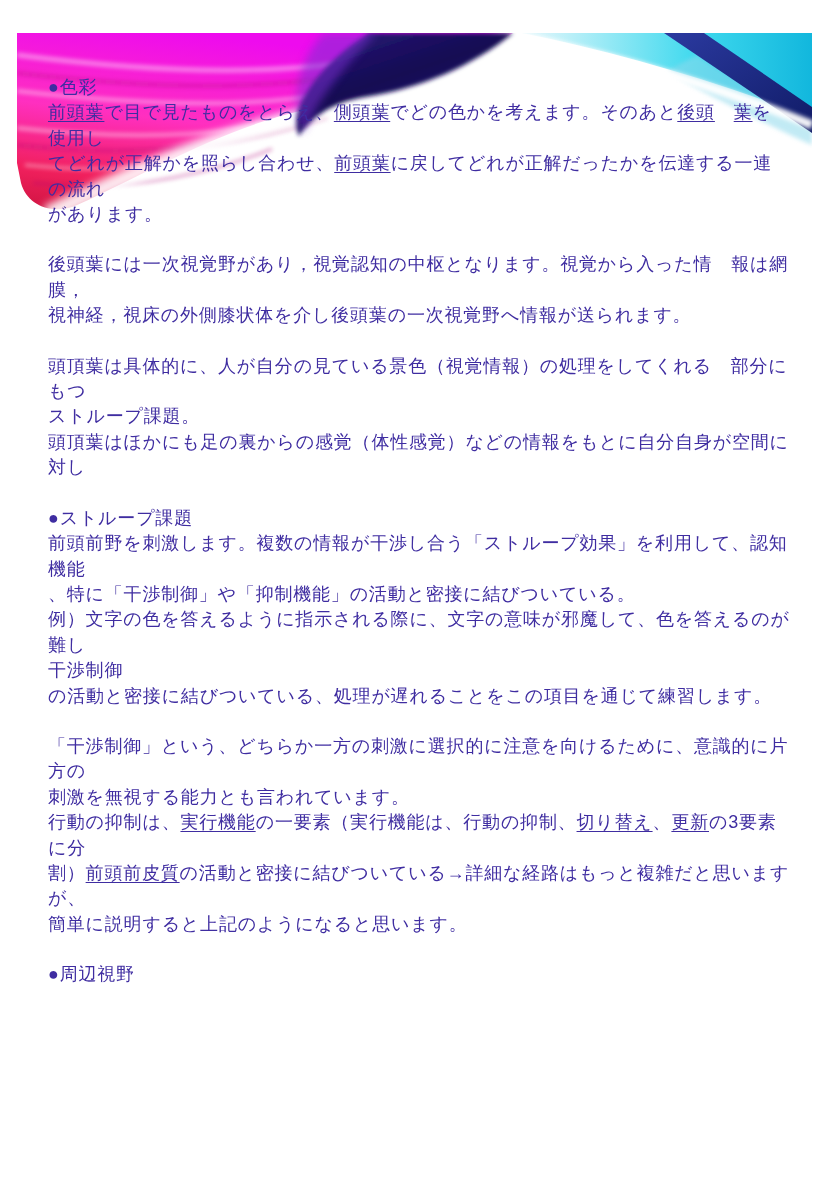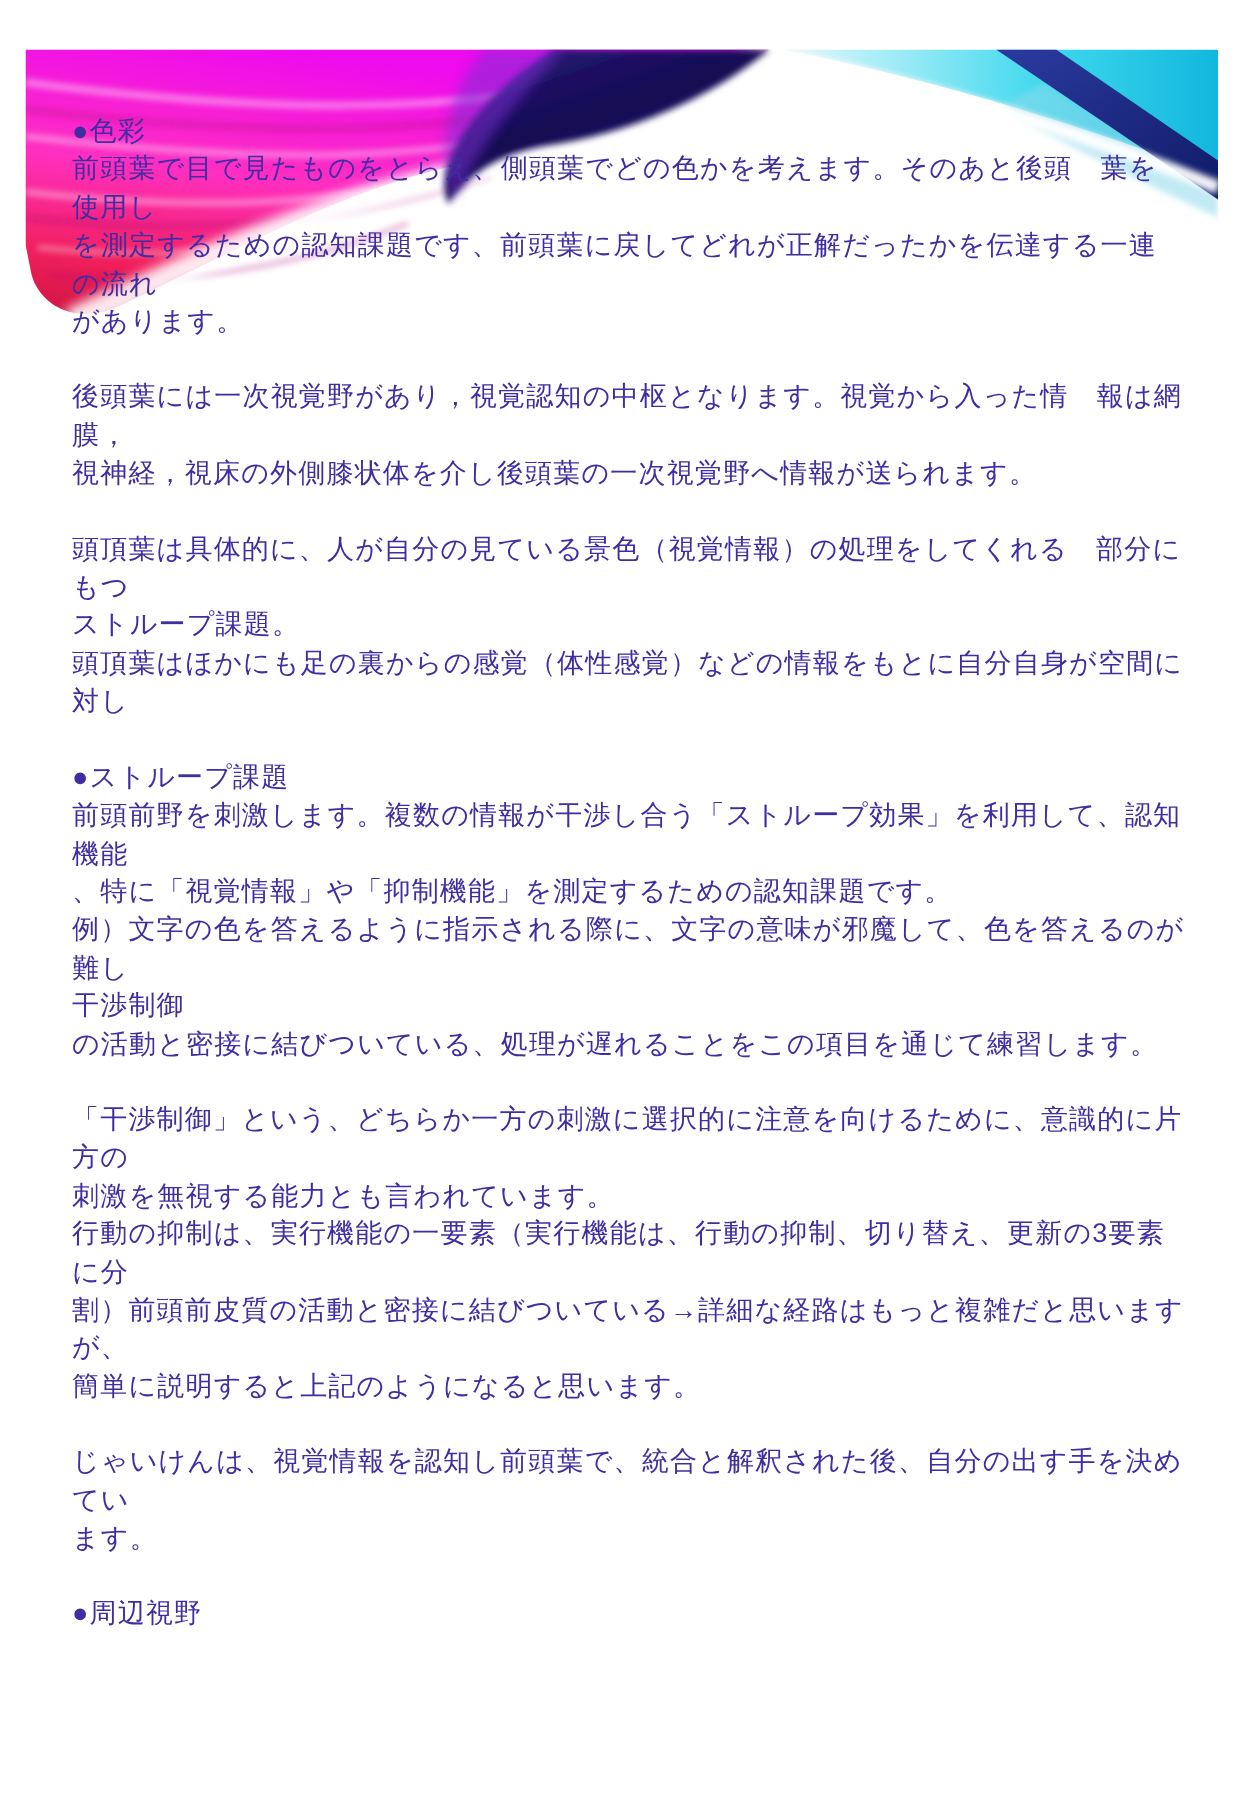--- a/index.html
+++ b/index.html
@@ -12,21 +12,21 @@
     position:absolute;left:17px;top:33px;width:795px;height:185px;
     pointer-events:none;
   }
   .doc{
     position:absolute;left:48px;top:75px;width:742px;
     color:#3f2da1;font-size:18px;line-height:25.4px;letter-spacing:0.8px;
     z-index:2;
   }
   .blk{margin:0 0 25px 0;}
   .blk:last-child{margin-bottom:0;}
-  .u{text-underline-offset:3px;text-decoration-thickness:1px;}
+  .u{text-decoration:underline;text-underline-offset:3px;text-decoration-thickness:1px;}
 </style>
 </head>
 <body>
 
 <div class="page">
 
   <svg class="artwork" viewBox="0 0 795 185" preserveAspectRatio="none" aria-hidden="true">
     <defs>
       <linearGradient id="pinkGrad" x1="0.35" y1="0" x2="0" y2="1">
         <stop offset="0" stop-color="#ee0bee"></stop>
@@ -77,22 +77,21 @@
     </g>
 
     <path d="M500,2 C425,46 335,72 262,90 C172,114 92,152 30,182" fill="none" stroke="#ffffff" stroke-width="18" opacity="0.9" filter="url(#softer)"></path>
 
     <path d="M352,0 L496,0 C456,33 402,56 348,64 C312,70 293,86 282,103
              C272,82 292,38 352,0 Z" fill="url(#bladeGrad)" filter="url(#soft)"></path>
     <path d="M306,0 L360,0 C322,38 300,70 286,100 C273,72 280,30 306,0 Z" fill="#7b2fd0" opacity="0.55" filter="url(#softer)"></path>
   </svg>
 
   <div class="doc" id="doc-body">
-      <p class="blk"><span>●色彩</span><br><span class="u">前頭葉</span><span>で目で見たものをとらえ、</span><span class="u">側頭葉</span><span>でどの色かを考えます。そのあと</span><span class="u">後頭</span><span>　</span><span class="u">葉</span><span>を使用し</span><br><span>を測定するための認知課題です、</span><span class="u">前頭葉</span><span>に戻してどれが正解だったかを伝達する一連の流れ</span><br><span>があります。</span></p>
+      <p class="blk"><span>●色彩</span><br><span class="u">前頭葉</span><span>で目で見たものをとらえ、</span><span class="u">側頭葉</span><span>でどの色かを考えます。そのあと</span><span class="u">後頭</span><span>　</span><span class="u">葉</span><span>を使用し</span><br><span>てどれが正解かを照らし合わせ、</span><span class="u">前頭葉</span><span>に戻してどれが正解だったかを伝達する一連の流れ</span><br><span>があります。</span></p>
       <p class="blk"><span>後頭葉には一次視覚野があり，視覚認知の中枢となります。視覚から入った情　報は網膜，</span><br><span>視神経，視床の外側膝状体を介し後頭葉の一次視覚野へ情報が送られます。</span></p>
       <p class="blk"><span>頭頂葉は具体的に、人が自分の見ている景色（視覚情報）の処理をしてくれる　部分にもつ</span><br><span>ストループ課題。</span><br><span>頭頂葉はほかにも足の裏からの感覚（体性感覚）などの情報をもとに自分自身が空間に対し</span><br></p>
-      <p class="blk"><span>●ストループ課題</span><br><span>前頭前野を刺激します。複数の情報が干渉し合う「ストループ効果」を利用して、認知機能</span><br><span>、特に「視覚情報」や「抑制機能」を測定するための認知課題です。</span><br><span>例）文字の色を答えるように指示される際に、文字の意味が邪魔して、色を答えるのが難し</span><br><span>干渉制御</span><br><span>の活動と密接に結びついている、処理が遅れることをこの項目を通じて練習します。</span></p>
+      <p class="blk"><span>●ストループ課題</span><br><span>前頭前野を刺激します。複数の情報が干渉し合う「ストループ効果」を利用して、認知機能</span><br><span>、特に「干渉制御」や「抑制機能」の活動と密接に結びついている。</span><br><span>例）文字の色を答えるように指示される際に、文字の意味が邪魔して、色を答えるのが難し</span><br><span>干渉制御</span><br><span>の活動と密接に結びついている、処理が遅れることをこの項目を通じて練習します。</span></p>
       <p class="blk"><span>「干渉制御」という、どちらか一方の刺激に選択的に注意を向けるために、意識的に片方の</span><br><span>刺激を無視する能力とも言われています。</span><br><span>行動の抑制は、</span><span class="u">実行機能</span><span>の一要素（実行機能は、行動の抑制、</span><span class="u">切り替え</span><span>、</span><span class="u">更新</span><span>の3要素に分</span><br><span>割）</span><span class="u">前頭前皮質</span><span>の活動と密接に結びついている→詳細な経路はもっと複雑だと思いますが、</span><br><span>簡単に説明すると上記のようになると思います。</span></p>
-      <p class="blk"><span>じゃいけんは、視覚情報を認知し前頭葉で、統合と解釈された後、自分の出す手を決めてい</span><br><span>ます。</span></p>
       <p class="blk"><span>●周辺視野</span><br><br><br><br><br></p>
     </div>
 
 </div>
 
 </body></html>

